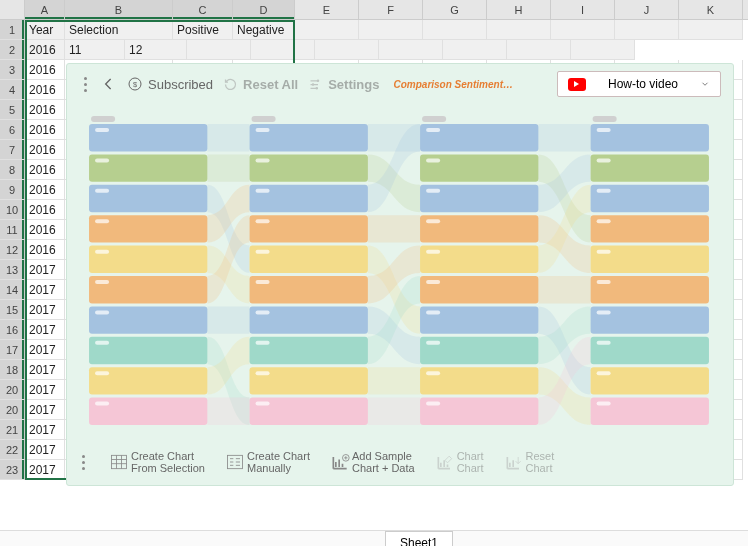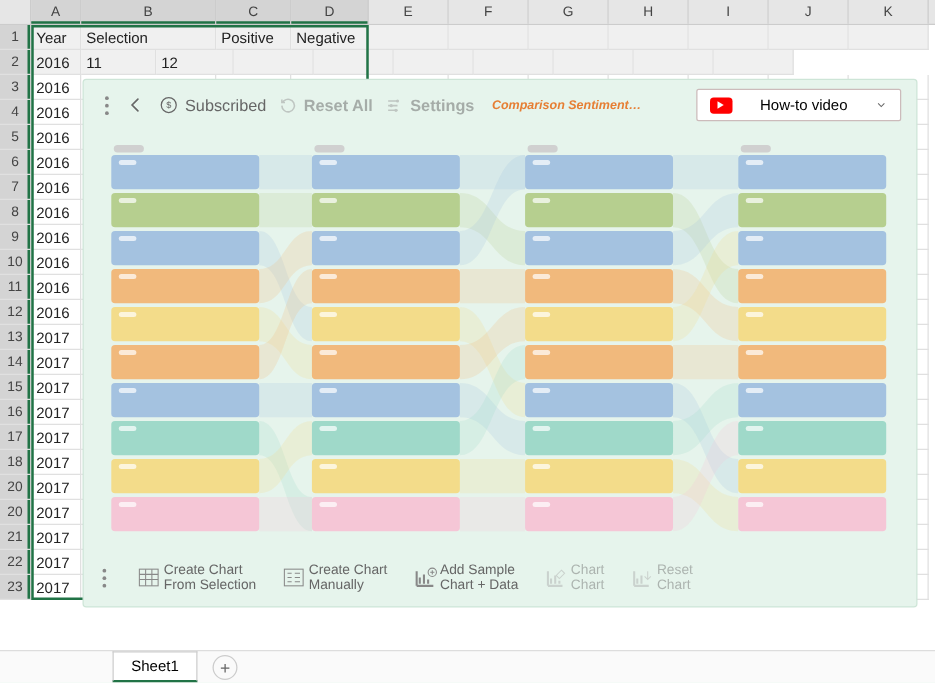--- a/index.html
+++ b/index.html
@@ -41,21 +41,21 @@
 
 .panel-bottom { display: flex; align-items: center; padding: 6px 10px; height: 46px; gap: 20px; }
 .bottom-btn { display: flex; align-items: center; gap: 2px; font-size: 11px; color: #666; cursor: pointer; }
 .bottom-btn.disabled { opacity: 0.45; }
 .bottom-btn .bi { width: 20px; height: 20px; }
 .bottom-btn .txt { line-height: 12px; }
 .dots-menu { width: 12px; display: flex; flex-direction: column; gap: 3px; align-items: center; cursor: pointer; }
 .dots-menu span { width: 3px; height: 3px; border-radius: 50%; background: #888; }
 
 
-.sheet-tabs { position: absolute; bottom: 0; left: 0; right: 0; height: 26px; display: flex; align-items: center; background: #fafafa; border-top: 1px solid #ddd; padding-left: 90px; }
+.sheet-tabs { position: absolute; bottom: 0; left: 0; right: 0; height: 16px; display: flex; align-items: center; background: #fafafa; border-top: 1px solid #ddd; padding-left: 90px; flex-direction: column; }
 .sheet-tab { padding: 4px 14px; font-size: 12px; border: 1px solid #ccc; border-bottom: 2px solid #217346; background: #fff; cursor: pointer; }
 .add-sheet { width: 20px; height: 20px; border: 1px solid #ccc; border-radius: 50%; display: flex; align-items: center; justify-content: center; margin-left: 12px; cursor: pointer; font-size: 14px; color: #666; }
 
 
 .sel-rect { position: absolute; left: 25px; top: 20px; width: 270px; height: 460px; border: 2px solid #217346; pointer-events: none; }
 </style>
 </head>
 <body>
 
 <div class="col-headers">

